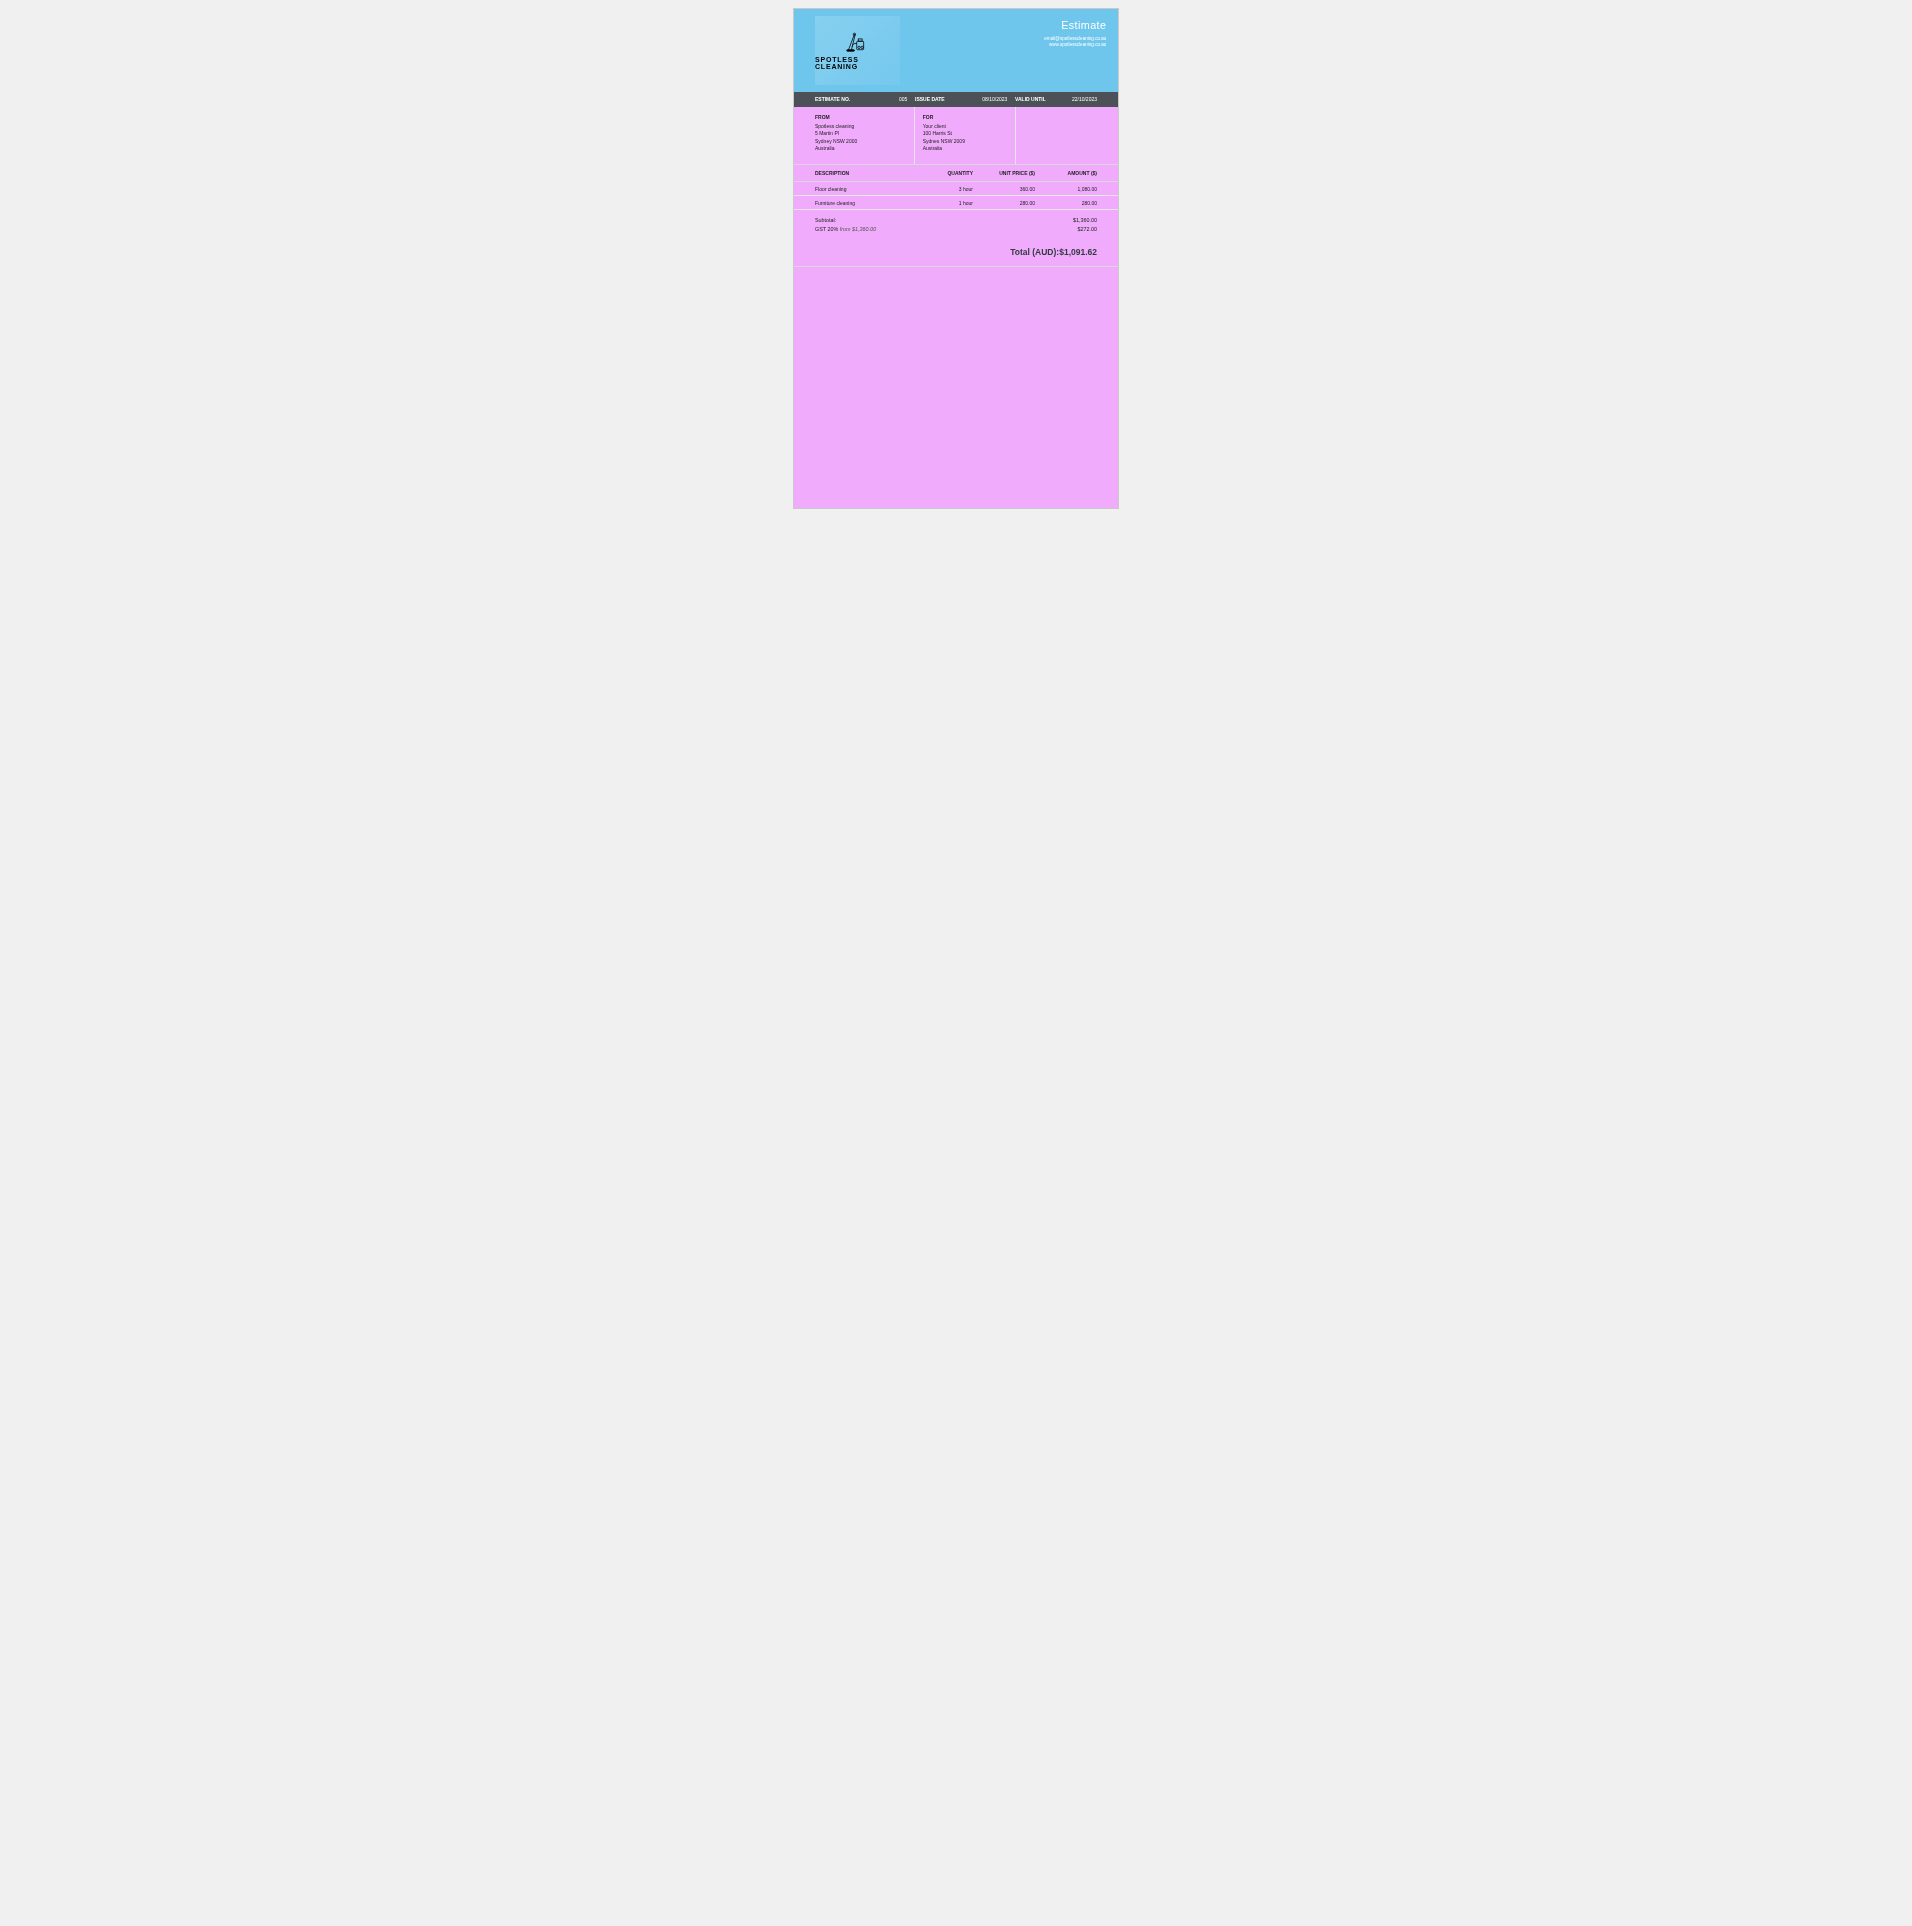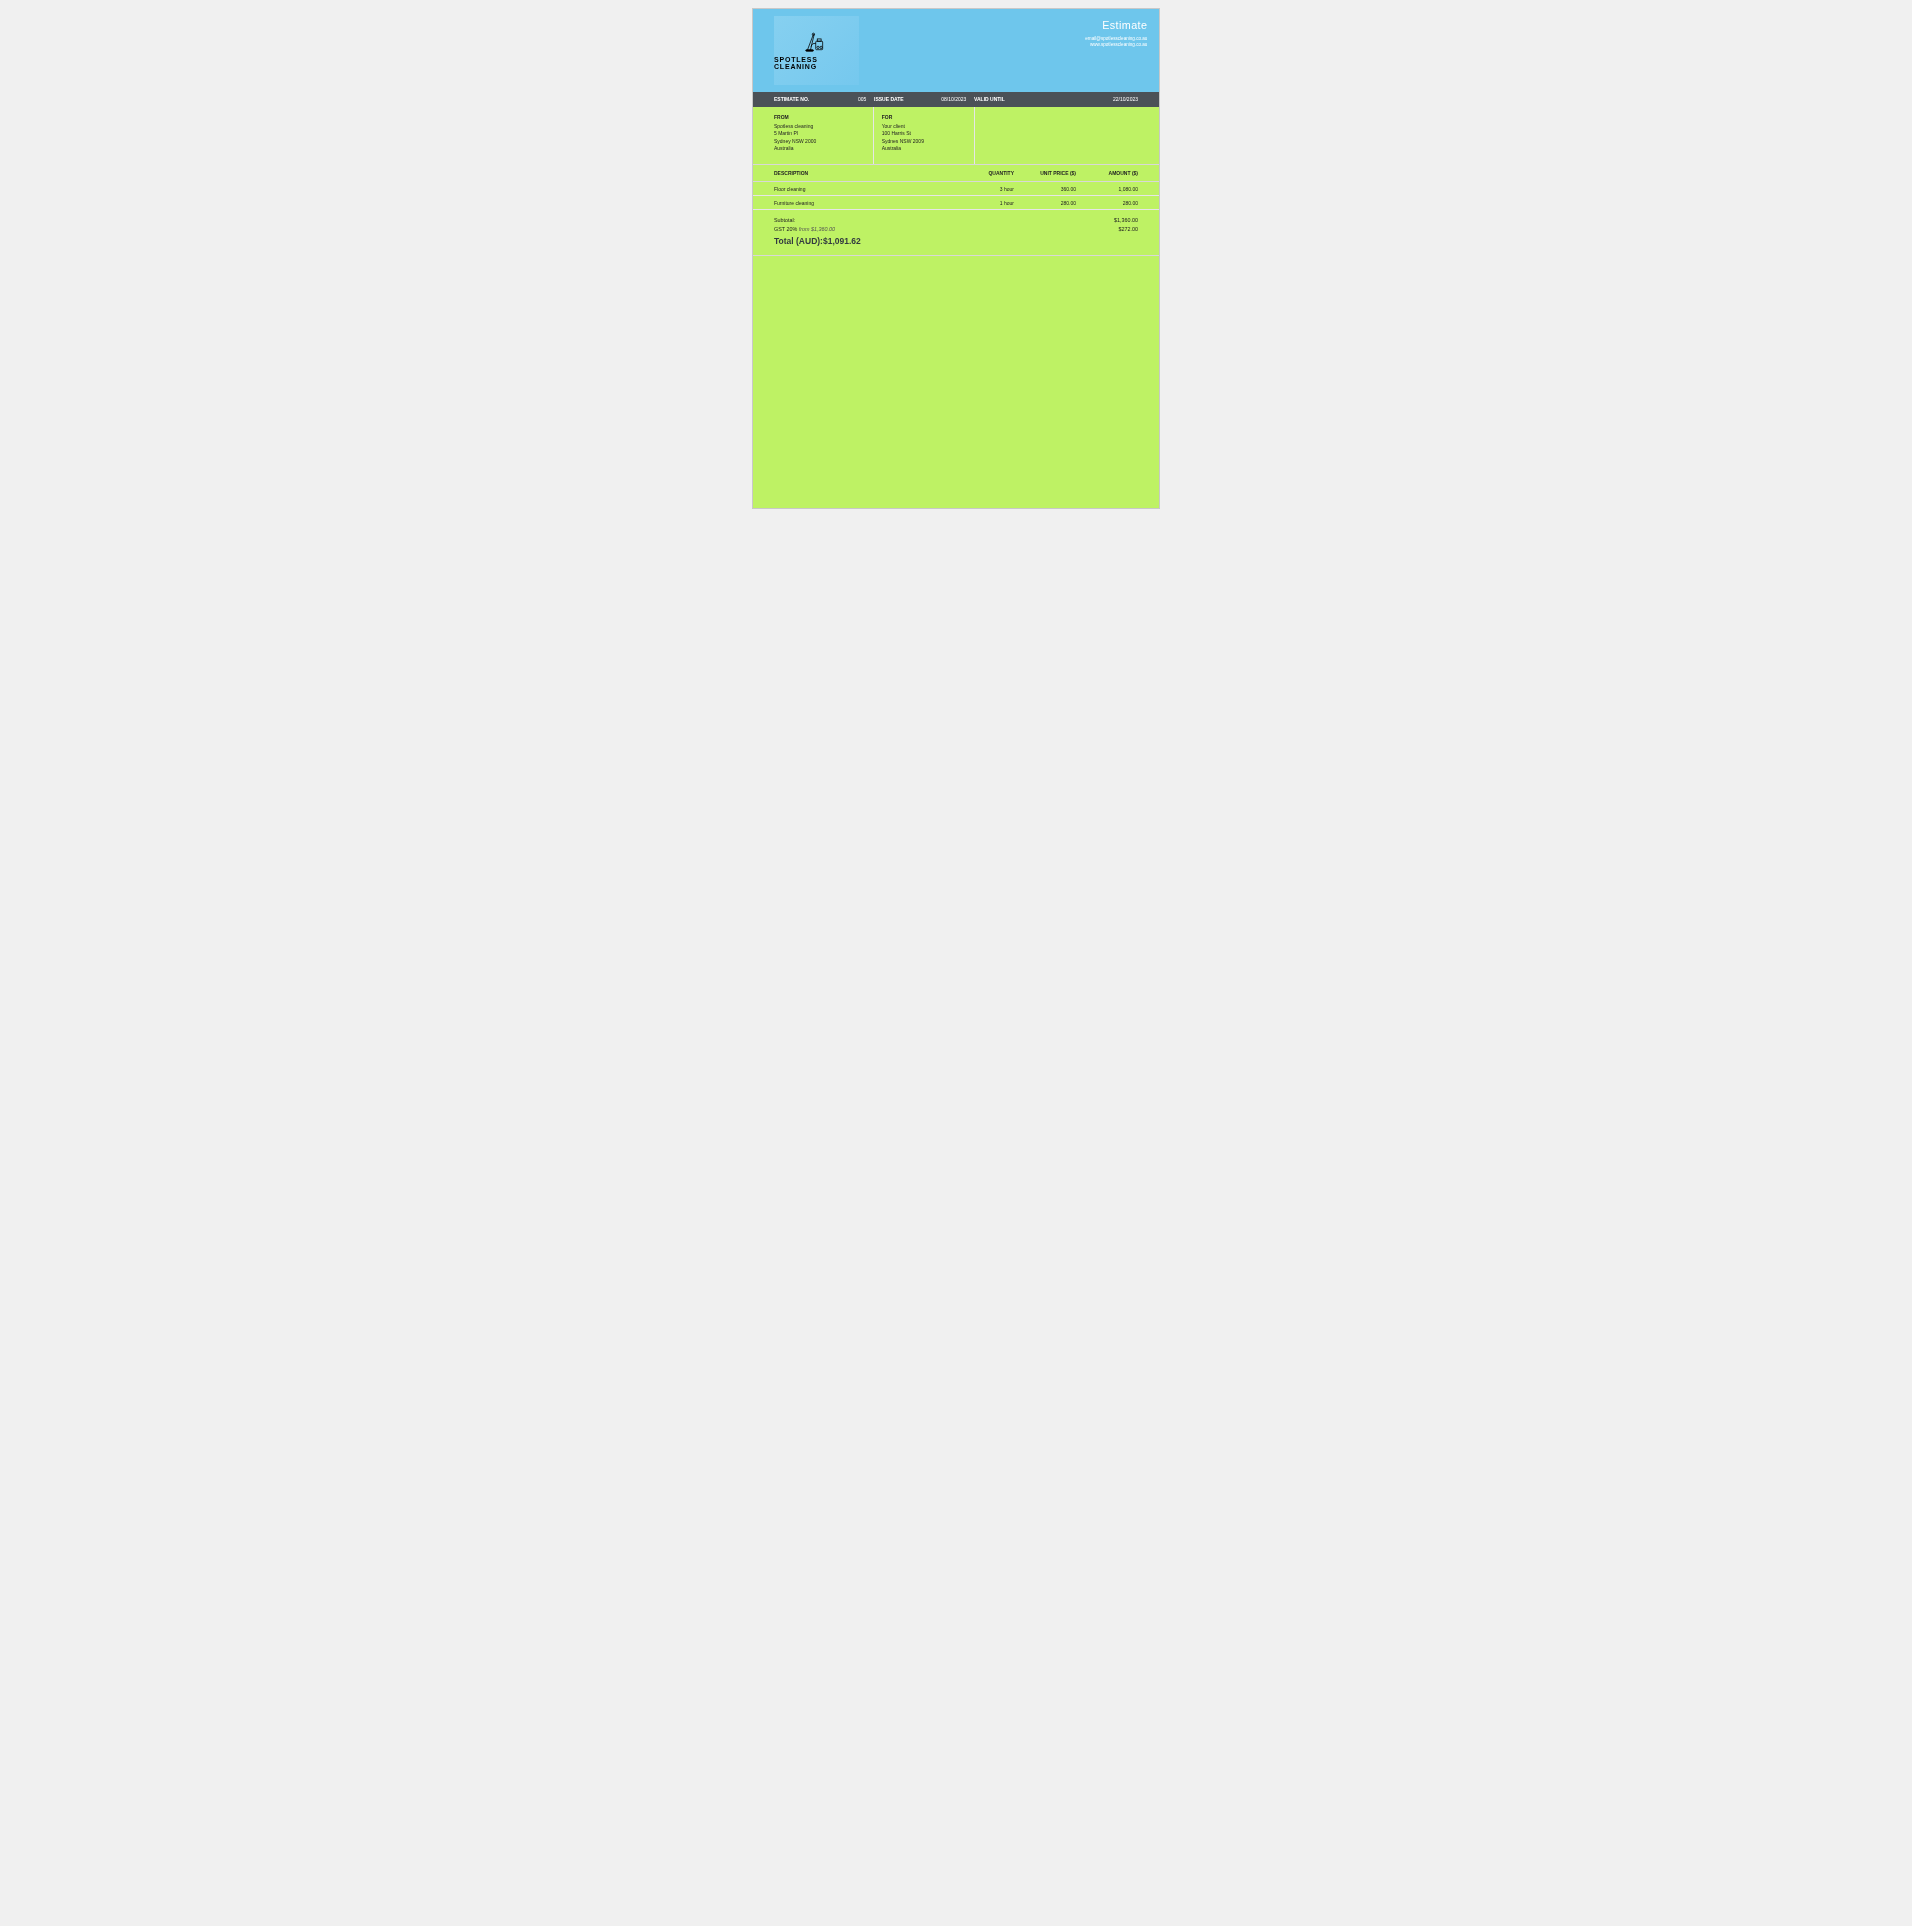--- a/index.html
+++ b/index.html
@@ -6,24 +6,24 @@
       margin: 0;
       padding: 0;
       box-sizing: border-box;
     }
     body {
       font-family: Arial, Helvetica, sans-serif;
       background: #f0f0f0;
       padding: 7.7px;
     }
     .page {
-      width: 408px;
+      width: 326px;
       min-height: 501px;
       margin: 0 auto;
-      background: #bef264;
+      background: #f0abfc;
       border: 0.4px solid #c8c8c8;
       position: relative;
     }
     .banner {
       background: #6ec6ec;
       height: 83px;
       position: relative;
       padding: 7.7px 11.6px;
     }
     .logo-box {
@@ -128,25 +128,25 @@
       font-size: 5.4px;
       color: #222;
       margin-bottom: 3.1px;
     }
     .tax-detail {
       font-style: italic;
       color: #555;
     }
     .grand-total {
       display: flex;
-      justify-content: flex-start;
+      justify-content: flex-end;
       font-size: 8.5px;
       font-weight: bold;
       color: #333a40;
-      margin-top: 4px;
+      margin-top: 15px;
     }
   </style>
 </head>
 <body>
 
 <div class="page">
 
   <div class="banner">
     <div class="logo-box">
       <svg class="logo-icon" width="25" height="20" viewBox="0 0 64 52" fill="none" stroke="#000" stroke-width="2">

